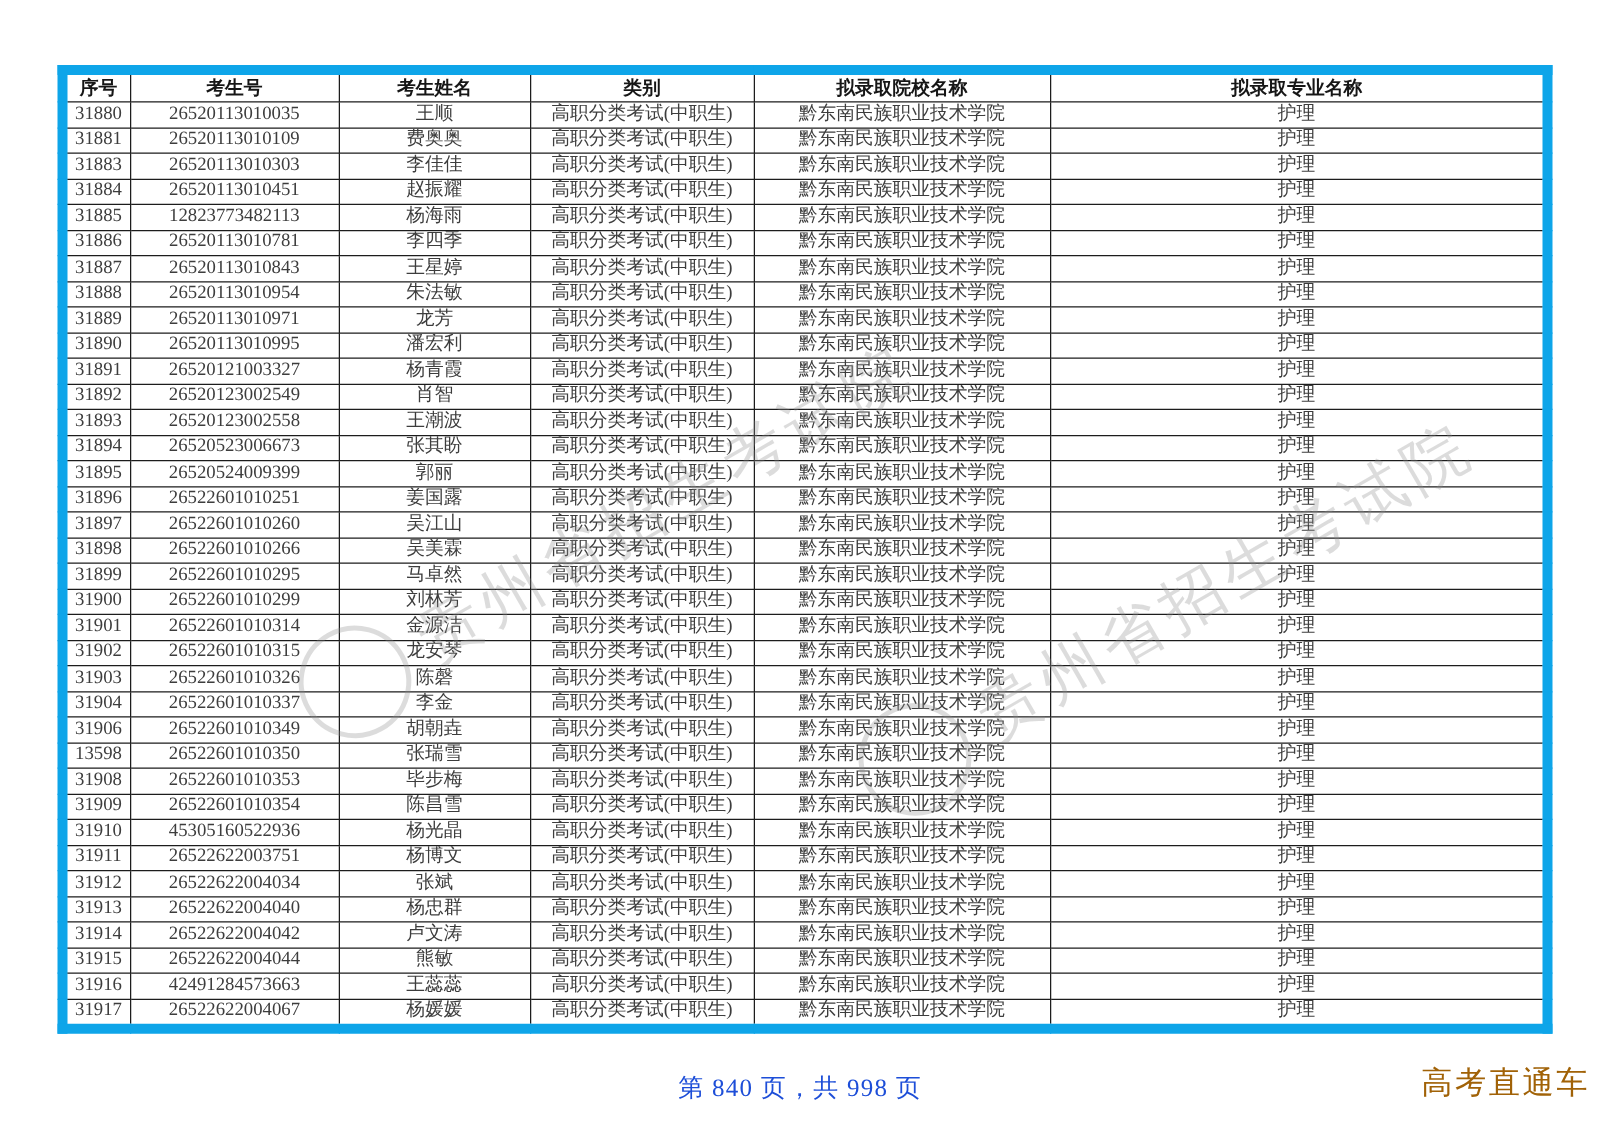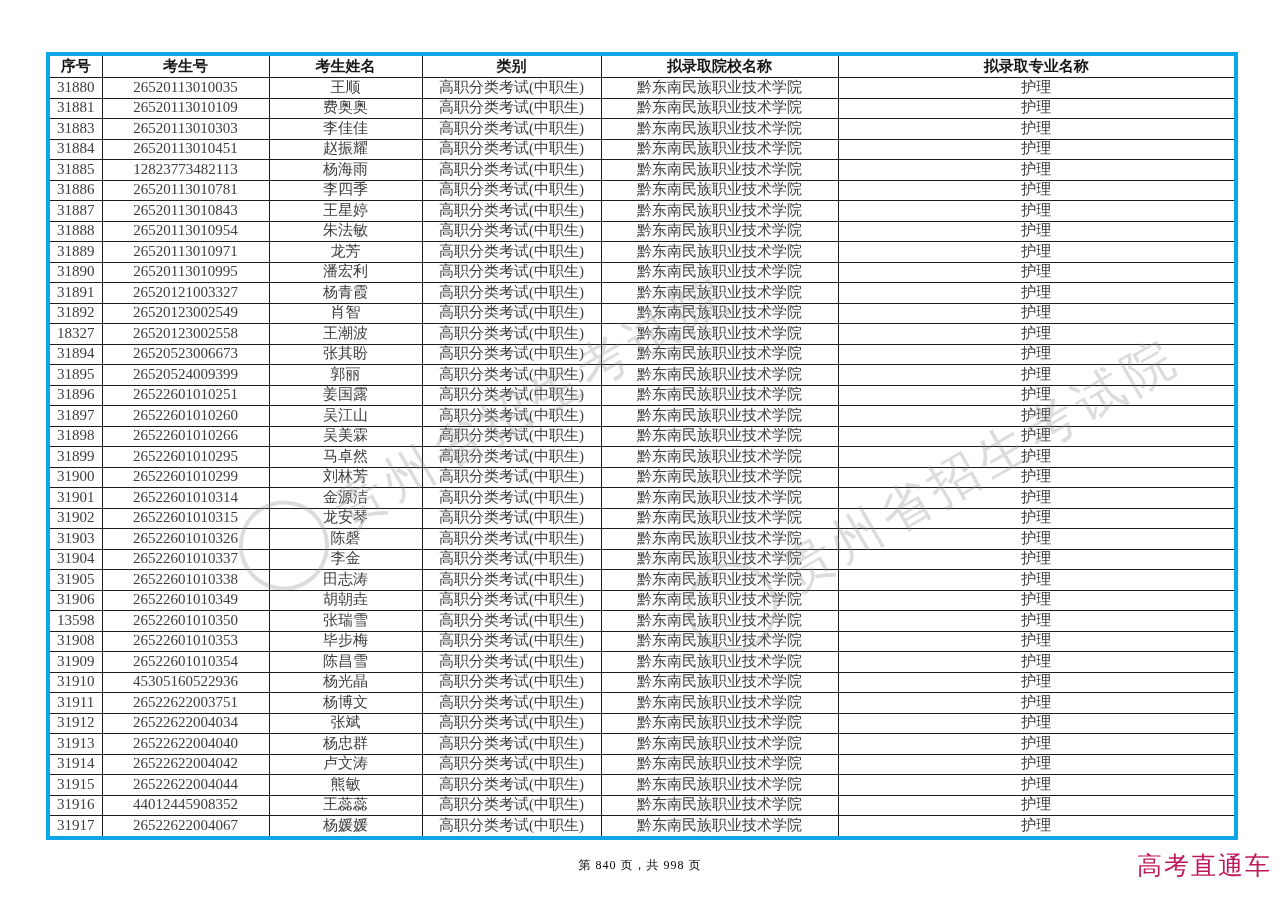--- a/index.html
+++ b/index.html
@@ -4,43 +4,43 @@
 <style>
   html,body{margin:0;padding:0;}
   body{
     width:1280px;height:905px;position:relative;background:#ffffff;overflow:hidden;
     font-family:"Liberation Serif","DejaVu Serif",serif;
   }
   
   .roster-table{
     position:absolute;left:46px;top:52px;width:1188px;
     border-collapse:collapse;table-layout:fixed;
-    border:4px solid #0ea5e9;
+    border:8px solid #0ea5e9;
     padding-left:28px;
   }
   .roster-table th,.roster-table td{
     border:1px solid #1c1c1c;
     text-align:center;vertical-align:middle;
     padding:0;overflow:hidden;white-space:nowrap;
   }
   .roster-table th{
     height:21px;font-size:15px;font-weight:bold;color:#161616;
     background:#ffffff;
   }
   .roster-table td{
     height:19.5px;font-size:15px;line-height:1.05;color:#3d3d3d;
   }
   
   .page-info{
     position:absolute;left:0;top:857px;width:1280px;
-    text-align:center;font-size:12px;color:#000000;letter-spacing:1px;
+    text-align:center;font-size:20px;color:#1d4ed8;letter-spacing:1px;
   }
   .brand{
     position:absolute;top:849px;right:8px;
-    font-size:25px;color:#be185d;letter-spacing:2px;
+    font-size:25px;color:#a16207;letter-spacing:2px;
     font-family:"Liberation Sans","DejaVu Sans",sans-serif;
   }
   
   .wm{
     position:absolute;display:flex;align-items:center;gap:18px;
     transform:rotate(-30deg);transform-origin:left center;
     color:#8f8f8f;opacity:0.30;z-index:5;pointer-events:none;
   }
   .wm-a{left:245px;top:523px;}
   .wm-b{left:693px;top:585px;}
@@ -179,21 +179,21 @@
   <tr>
     <td>31892</td>
     <td>26520123002549</td>
     <td>肖智</td>
     <td>高职分类考试(中职生)</td>
     <td>黔东南民族职业技术学院</td>
     <td>护理</td>
   </tr>
 
   <tr>
-    <td>18327</td>
+    <td>31893</td>
     <td>26520123002558</td>
     <td>王潮波</td>
     <td>高职分类考试(中职生)</td>
     <td>黔东南民族职业技术学院</td>
     <td>护理</td>
   </tr>
 
   <tr>
     <td>31894</td>
     <td>26520523006673</td>
@@ -286,28 +286,20 @@
 
   <tr>
     <td>31904</td>
     <td>26522601010337</td>
     <td>李金</td>
     <td>高职分类考试(中职生)</td>
     <td>黔东南民族职业技术学院</td>
     <td>护理</td>
   </tr>
 
-  <tr>
-    <td>31905</td>
-    <td>26522601010338</td>
-    <td>田志涛</td>
-    <td>高职分类考试(中职生)</td>
-    <td>黔东南民族职业技术学院</td>
-    <td>护理</td>
-  </tr>
 
   <tr>
     <td>31906</td>
     <td>26522601010349</td>
     <td>胡朝垚</td>
     <td>高职分类考试(中职生)</td>
     <td>黔东南民族职业技术学院</td>
     <td>护理</td>
   </tr>
 
@@ -387,21 +379,21 @@
     <td>31915</td>
     <td>26522622004044</td>
     <td>熊敏</td>
     <td>高职分类考试(中职生)</td>
     <td>黔东南民族职业技术学院</td>
     <td>护理</td>
   </tr>
 
   <tr>
     <td>31916</td>
-    <td>44012445908352</td>
+    <td>42491284573663</td>
     <td>王蕊蕊</td>
     <td>高职分类考试(中职生)</td>
     <td>黔东南民族职业技术学院</td>
     <td>护理</td>
   </tr>
 
   <tr>
     <td>31917</td>
     <td>26522622004067</td>
     <td>杨媛媛</td>

